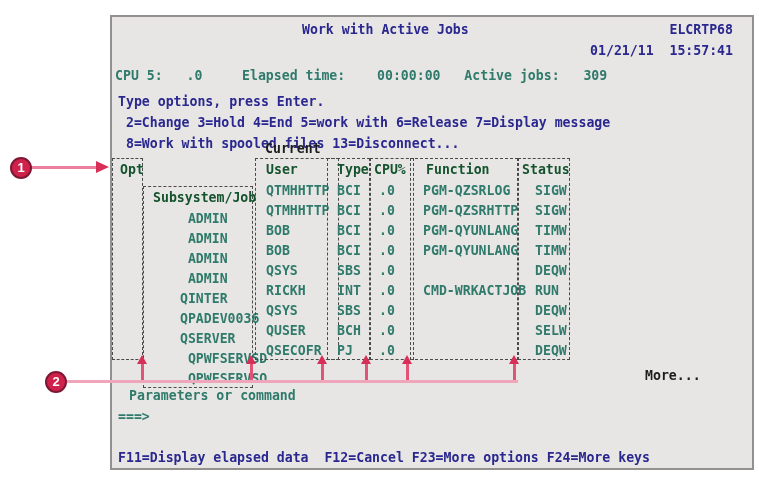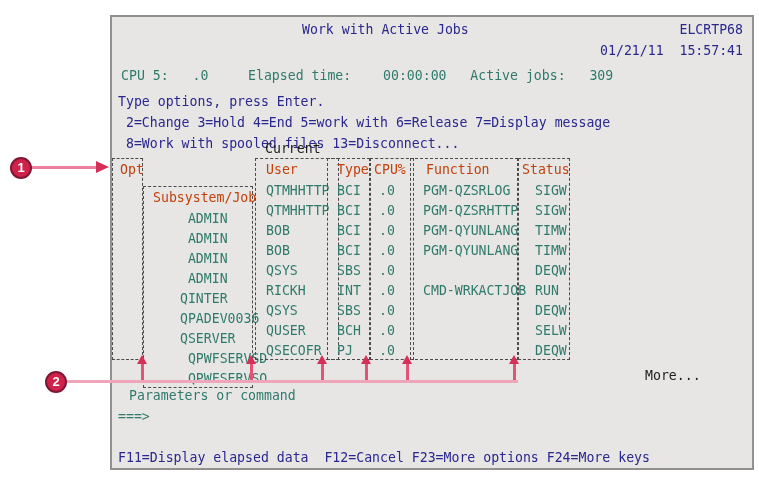--- a/index.html
+++ b/index.html
@@ -5,32 +5,32 @@
   html,body{margin:0;padding:0;}
   body{
     width:759px;height:477px;position:relative;overflow:hidden;
     background:#ffffff;
     font-family:"DejaVu Sans Mono",monospace;
   }
   
   .screen{
     position:absolute;left:110px;top:15px;width:644px;height:455px;
     background:#e7e6e4;border:2px solid #94908d;box-sizing:border-box;
-    font-size:13.2px;font-weight:normal;color:#1d1d1d;
+    font-size:13.2px;font-weight:bold;color:#1d1d1d;
   }
   .ln{position:absolute;white-space:pre;height:20px;line-height:20px;}
   .navy{color:#2a278f;}
   .teal{color:#2f7a6b;}
   .blk{color:#1d1d1d;}
-  .r{right:9px;}
+  .r{right:19px;}
   .lbl-current{left:153px;top:124px;height:16px;line-height:16px;}
   
   .tbl{position:absolute;left:0;top:141px;width:458px;height:202px;}
   .col{position:absolute;top:0;height:202px;border:1px dashed #4a4a4a;box-sizing:border-box;}
-  .col-h{height:22px;line-height:22px;white-space:pre;color:#c2410c;overflow:visible;}
+  .col-h{height:22px;line-height:22px;white-space:pre;color:#14532d;overflow:visible;}
   .cell{height:20px;line-height:20px;white-space:pre;color:#2f7a6b;overflow:visible;}
   .c0{left:0;width:31px;}
   .c1{left:31px;width:110px;margin-top:28px;}
   .c2{left:143px;width:84px;}
   .c3{left:215px;width:43px;}
   .c4{left:258px;width:44px;}
   .c5{left:298px;width:108px;}
   .c6{left:406px;width:52px;}
   .c0 .col-h{padding-left:7px;}
   .c1 .col-h{padding-left:9px;}  .c1 .cell{padding-left:28px;}
@@ -63,21 +63,21 @@
     border-bottom:9px solid #d63058;
   }
 </style>
 </head>
 <body>
 
 <div class="screen">
   <div class="ln navy" style="left:190px;top:3px;">Work with Active Jobs</div>
   <div class="ln navy r" style="top:3px;">ELCRTP68</div>
   <div class="ln navy r" style="top:24px;">01/21/11  15:57:41</div>
-  <div class="ln teal" style="left:9px;top:49px;">CPU 5:   .0     Elapsed time:    00:00:00   Active jobs:   309</div>
+  <div class="ln teal" style="left:3px;top:49px;">CPU 5:   .0     Elapsed time:    00:00:00   Active jobs:   309</div>
   <div class="ln navy" style="left:6px;top:75px;">Type options, press Enter.</div>
   <div class="ln navy" style="left:6px;top:96px;"> 2=Change 3=Hold 4=End 5=work with 6=Release 7=Display message</div>
   <div class="ln navy" style="left:6px;top:117px;"> 8=Work with spooled files 13=Disconnect...</div>
   <div class="ln blk lbl-current">Current</div>
 
   <div class="tbl">
     <div class="col c0">
       <div class="col-h">Opt</div>
       <div class="cell"></div>
       <div class="cell"></div>

